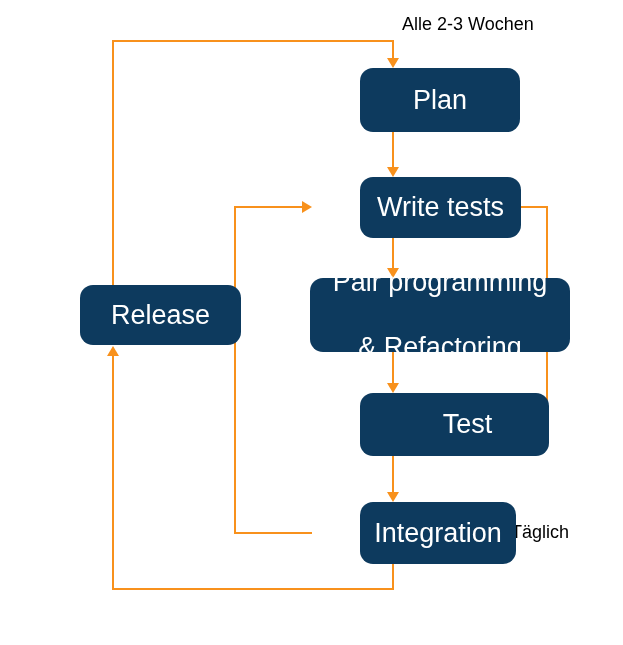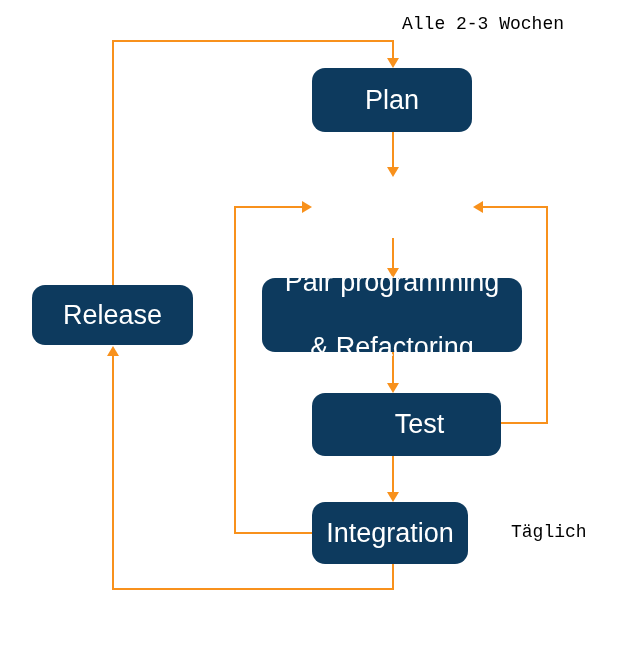--- a/index.html
+++ b/index.html
@@ -23,34 +23,34 @@
     color:var(--node-text);
     border-radius:13px;
     display:flex;
     flex-direction:column;
     align-items:center;
     justify-content:center;
     font-size:27px;
     line-height:33px;
     text-align:center;
     white-space:nowrap;
+    margin-left:48px;
   }
   .edge{position:absolute;background:var(--arrow);}
   .ah{position:absolute;width:0;height:0;border-style:solid;}
   .ah-down{border-width:10px 6px 0 6px;border-color:var(--arrow) transparent transparent transparent;}
   .ah-up{border-width:0 6px 10px 6px;border-color:transparent transparent var(--arrow) transparent;}
   .ah-right{border-width:6px 0 6px 10px;border-color:transparent transparent transparent var(--arrow);}
   .ah-left{border-width:6px 10px 6px 0;border-color:transparent var(--arrow) transparent transparent;}
   .note{
     position:absolute;
     color:var(--label-text);
     font-size:18px;
     line-height:20px;
     white-space:nowrap;
-    font-family:Liberation Mono, monospace;
   }
   .note-source{font-size:16px;line-height:18px;}
 </style>
 </head>
 <body>
 
 <div class="stage">
 
   <div class="note" style="left:402px;top:14px;">Alle 2-3 Wochen</div>
   <div class="note" style="left:511px;top:522px;">Täglich</div>
@@ -84,20 +84,23 @@
 
   <div class="edge" style="left:392px;top:564px;width:2px;height:26px;"></div>
   <div class="edge" style="left:112px;top:588px;width:282px;height:2px;"></div>
   <div class="edge" style="left:112px;top:356px;width:2px;height:234px;"></div>
   <div class="ah ah-up" style="left:107px;top:346px;"></div>
 
   <div class="node" style="left:312px;top:68px;width:160px;height:64px;">
     <span>Plan</span>
   </div>
 
+  <div class="node" style="left:312px;top:177px;width:161px;height:61px;">
+    <span>Write tests</span>
+  </div>
 
   <div class="node" style="left:262px;top:278px;width:260px;height:74px;gap:32px;">
     <span>Pair programming</span>
     <span>&amp; Refactoring</span>
   </div>
 
   <div class="node" style="left:312px;top:393px;width:163px;height:63px;padding-left:26px;">
     <span>Test</span>
   </div>
 

